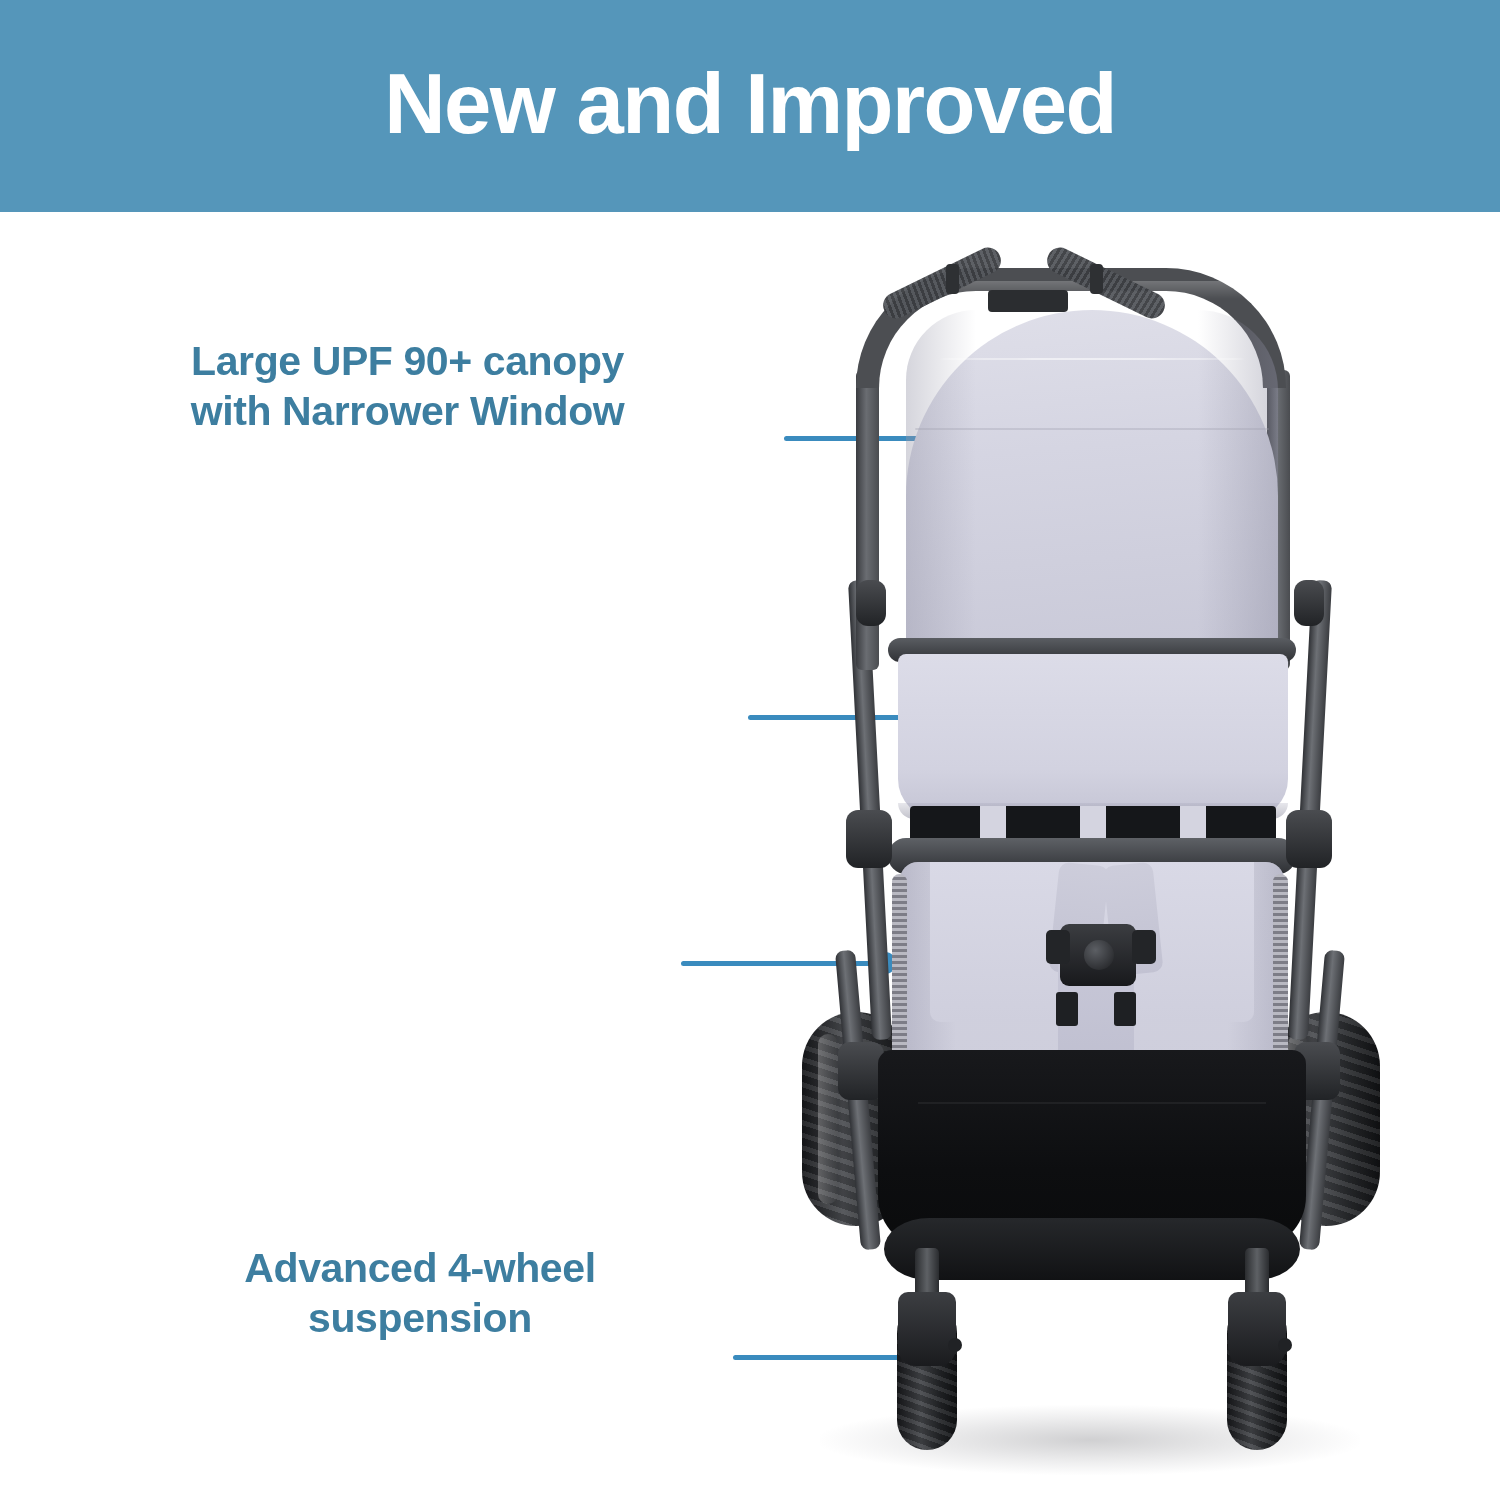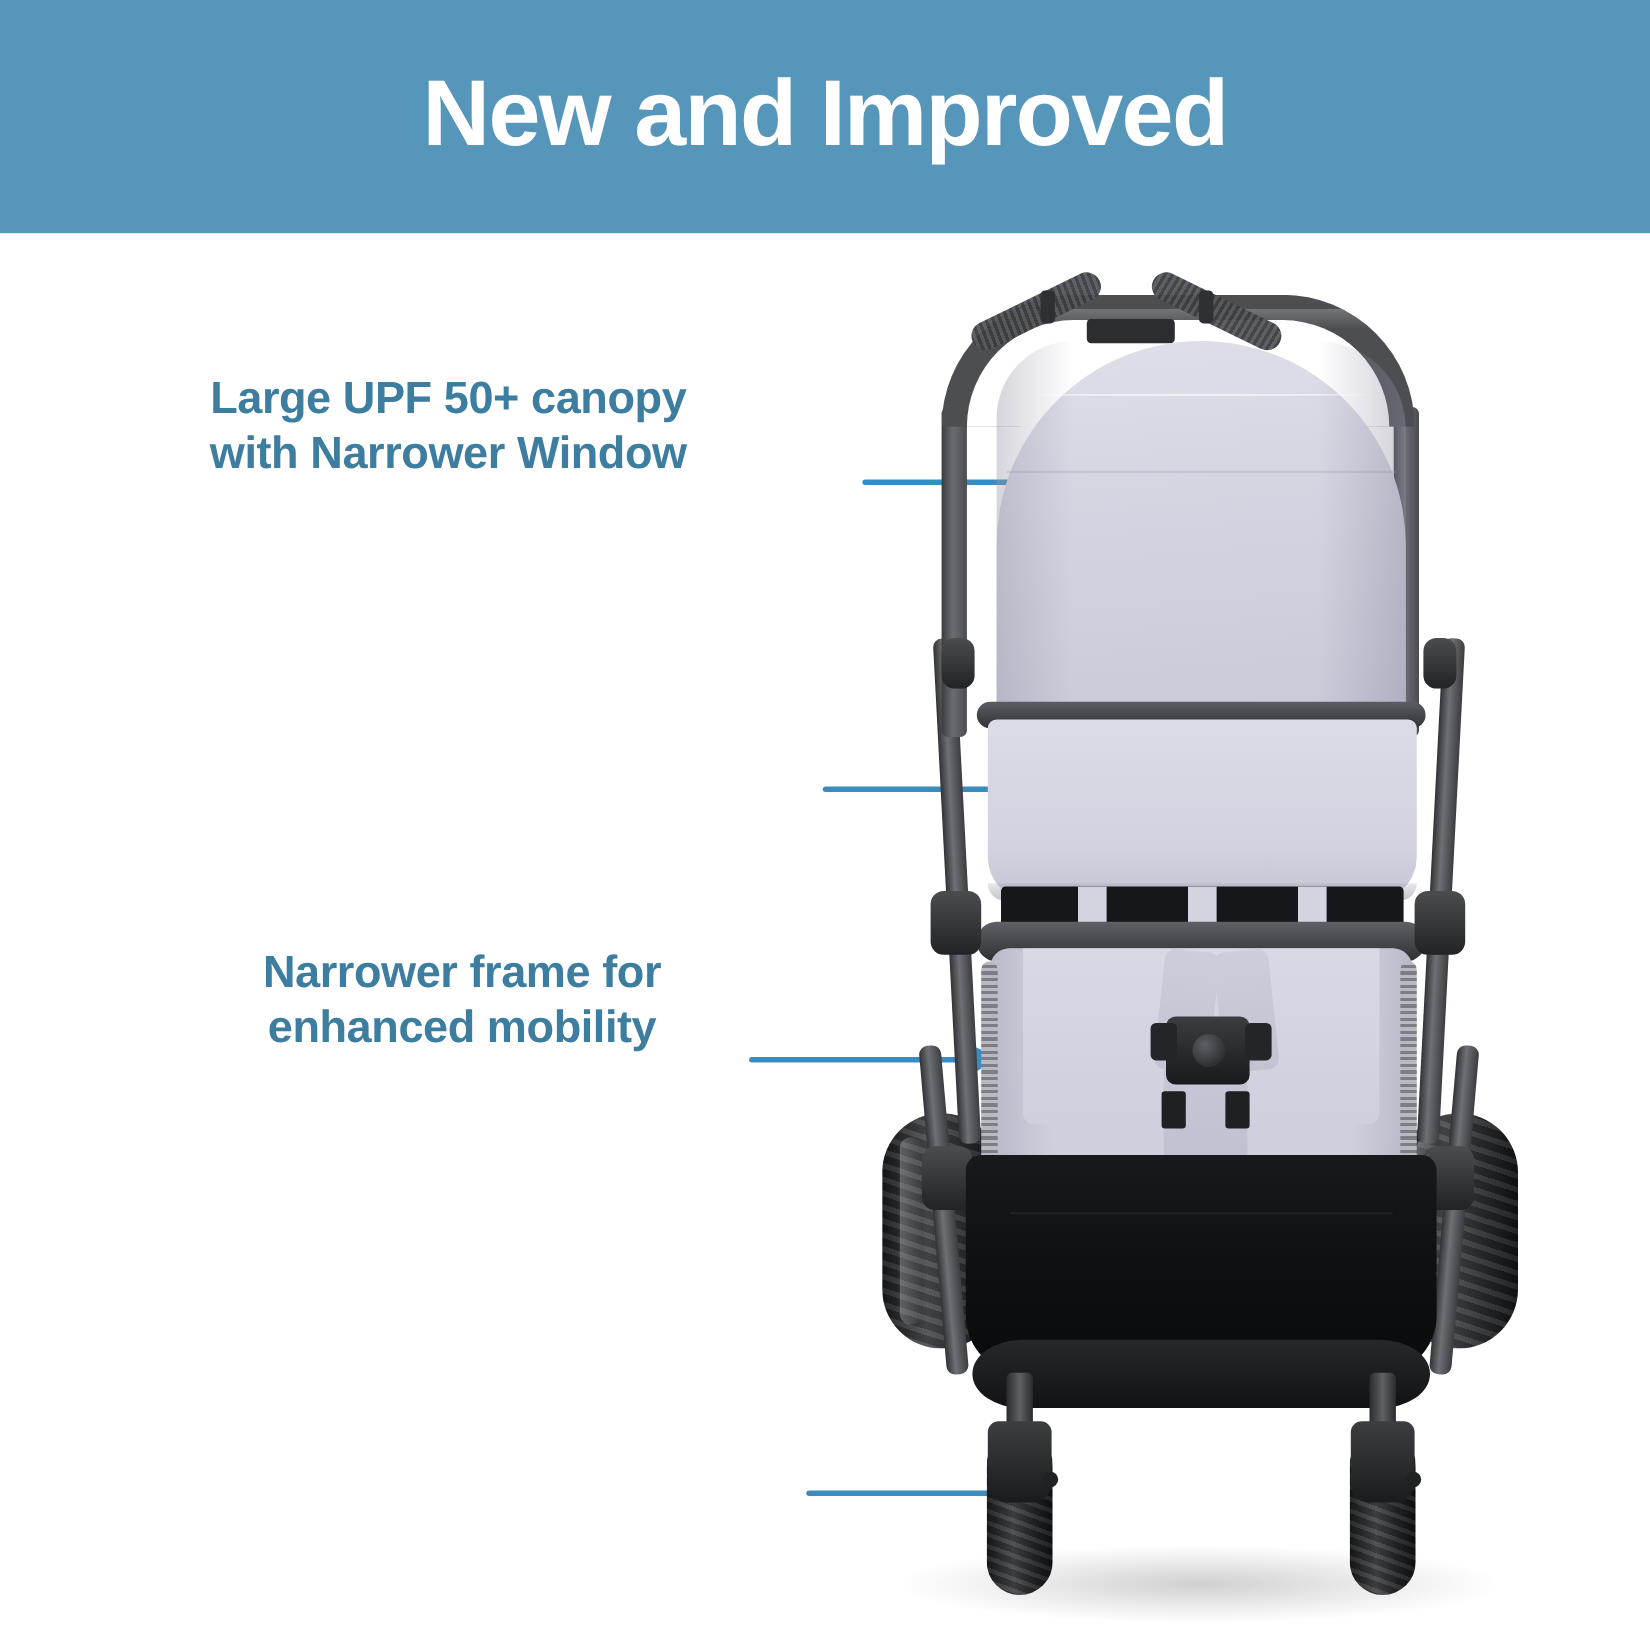--- a/index.html
+++ b/index.html
@@ -390,30 +390,30 @@
 </head>
 <body>
 
 <div id="page">
 
   <div class="header-band">
     <div class="header-title">New and Improved</div>
   </div>
 
   <div class="callout callout-1">
-    <span class="line">Large UPF 50+ canopy</span>
+    <span class="line">Large UPF 90+ canopy</span>
     <span class="line">with Narrower Window</span>
   </div>
 
 
-  <div class="callout callout-3">
-    <span class="line">Narrower frame for</span>
-    <span class="line">enhanced mobility</span>
+
+  <div class="callout callout-4">
+    <span class="line">Advanced 4-wheel</span>
+    <span class="line">suspension</span>
   </div>
-
 
   <div class="leader leader-1"></div>
   <div class="dot dot-1"></div>
 
   <div class="leader leader-2"></div>
   <div class="dot dot-2"></div>
 
   <div class="leader leader-3"></div>
   <div class="dot dot-3"></div>
 

